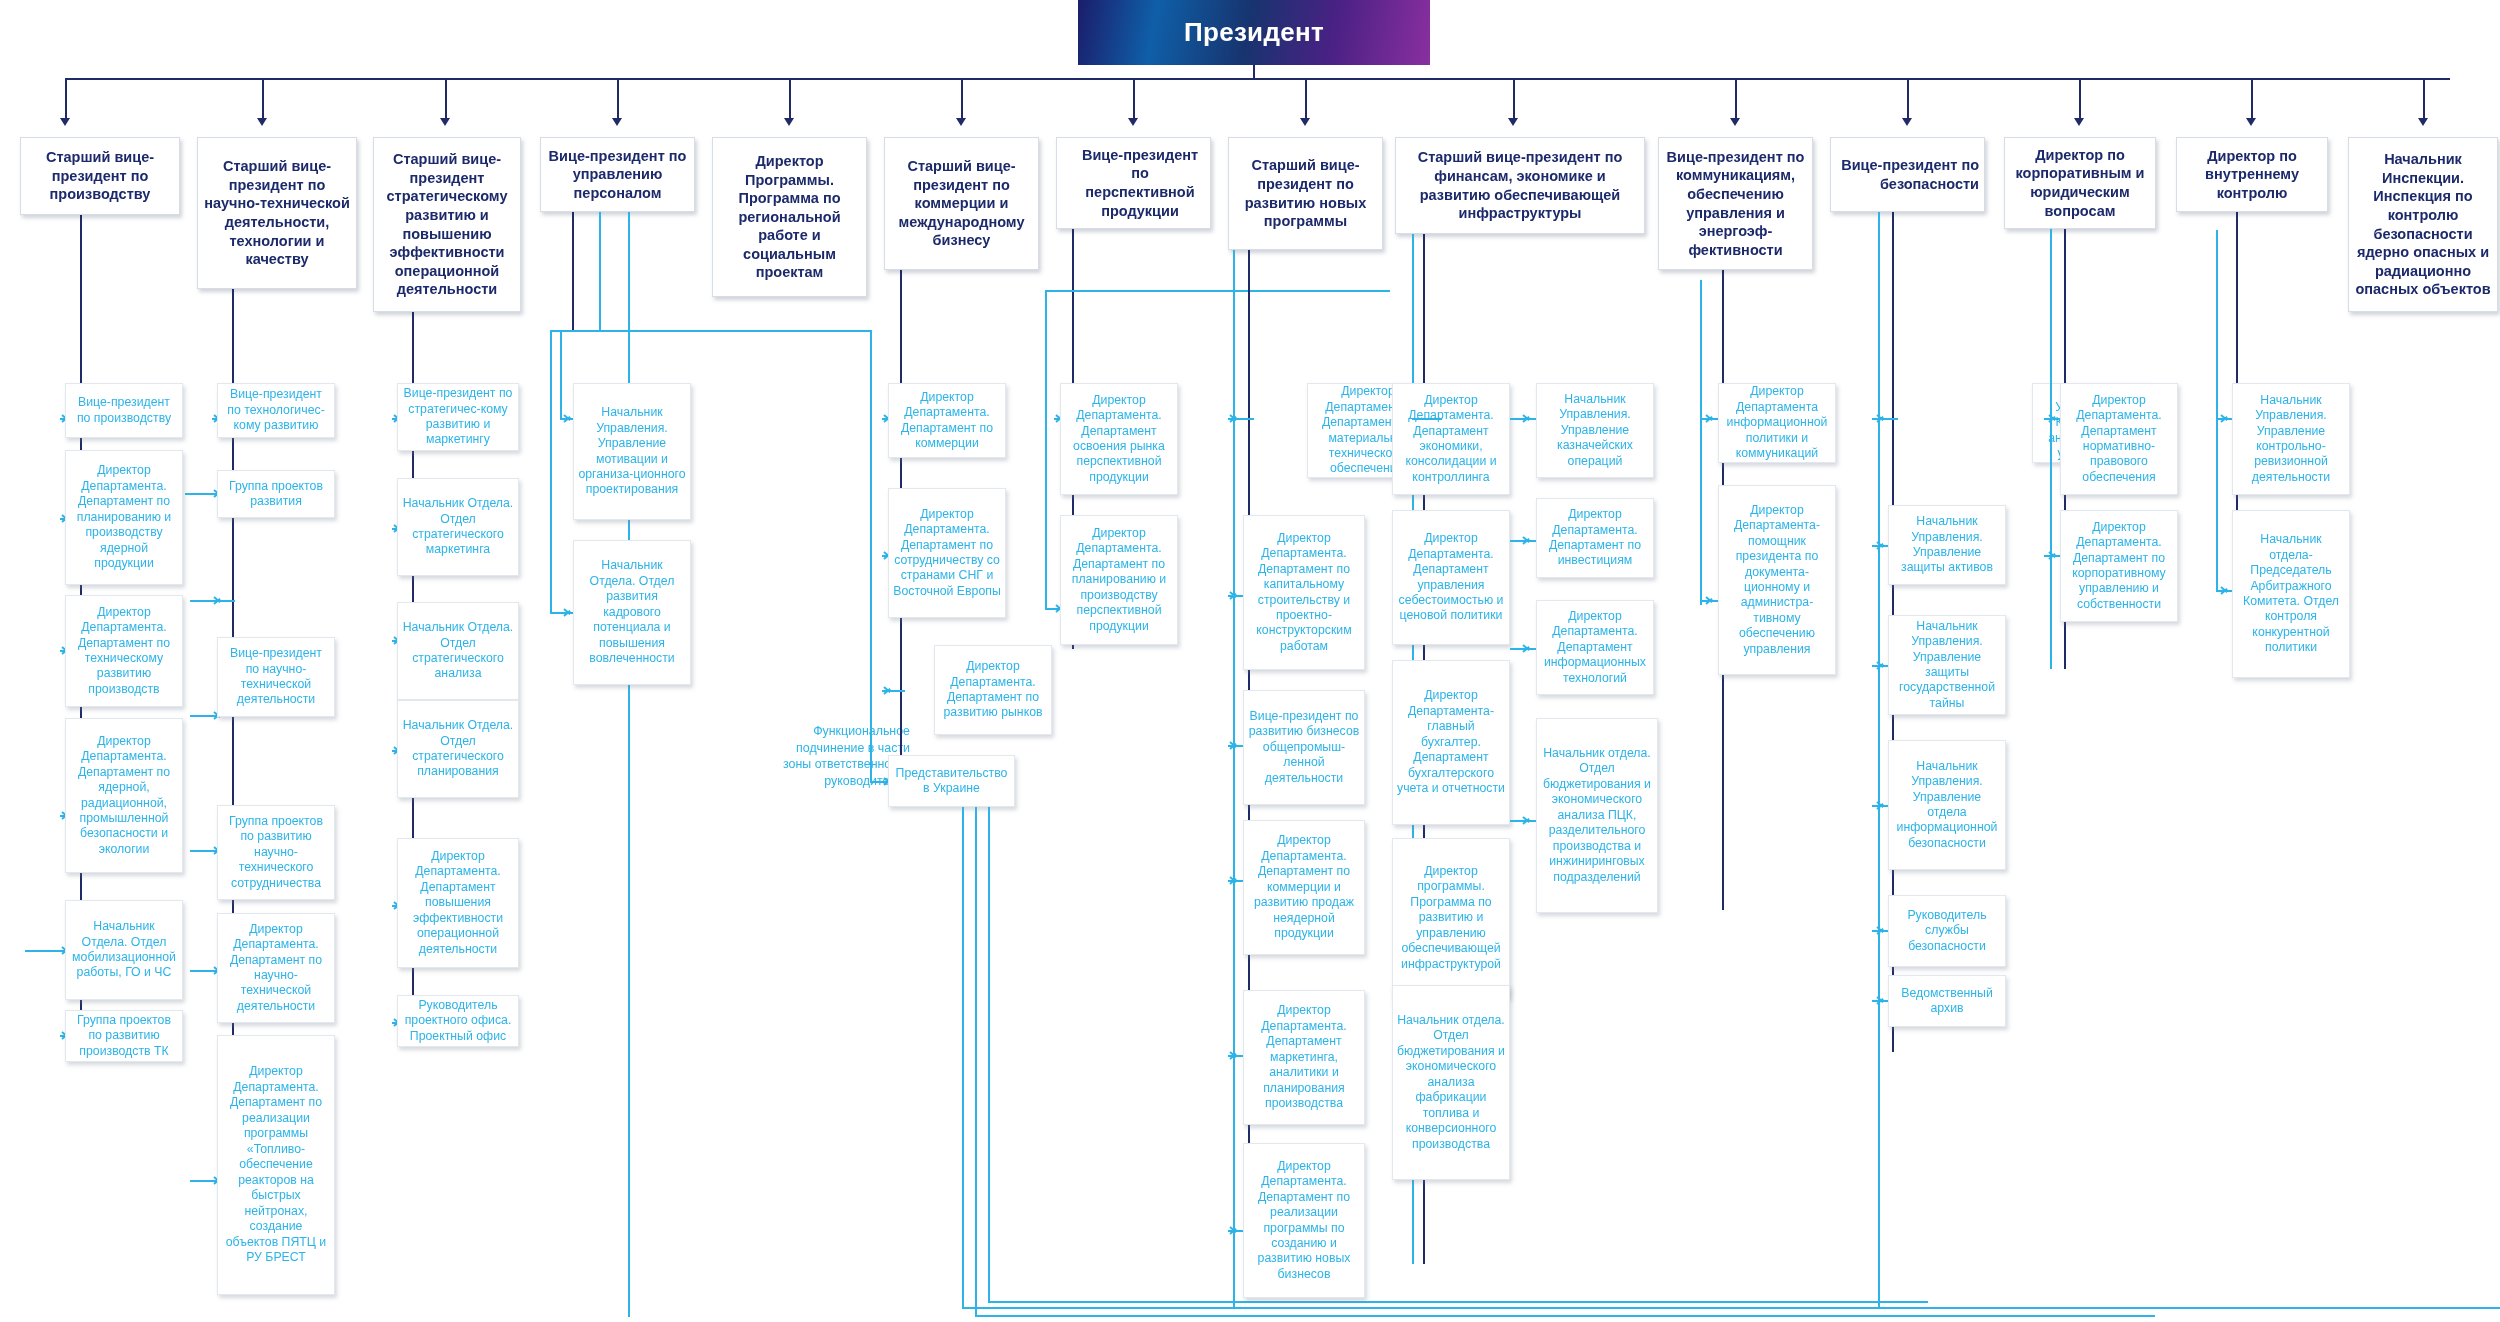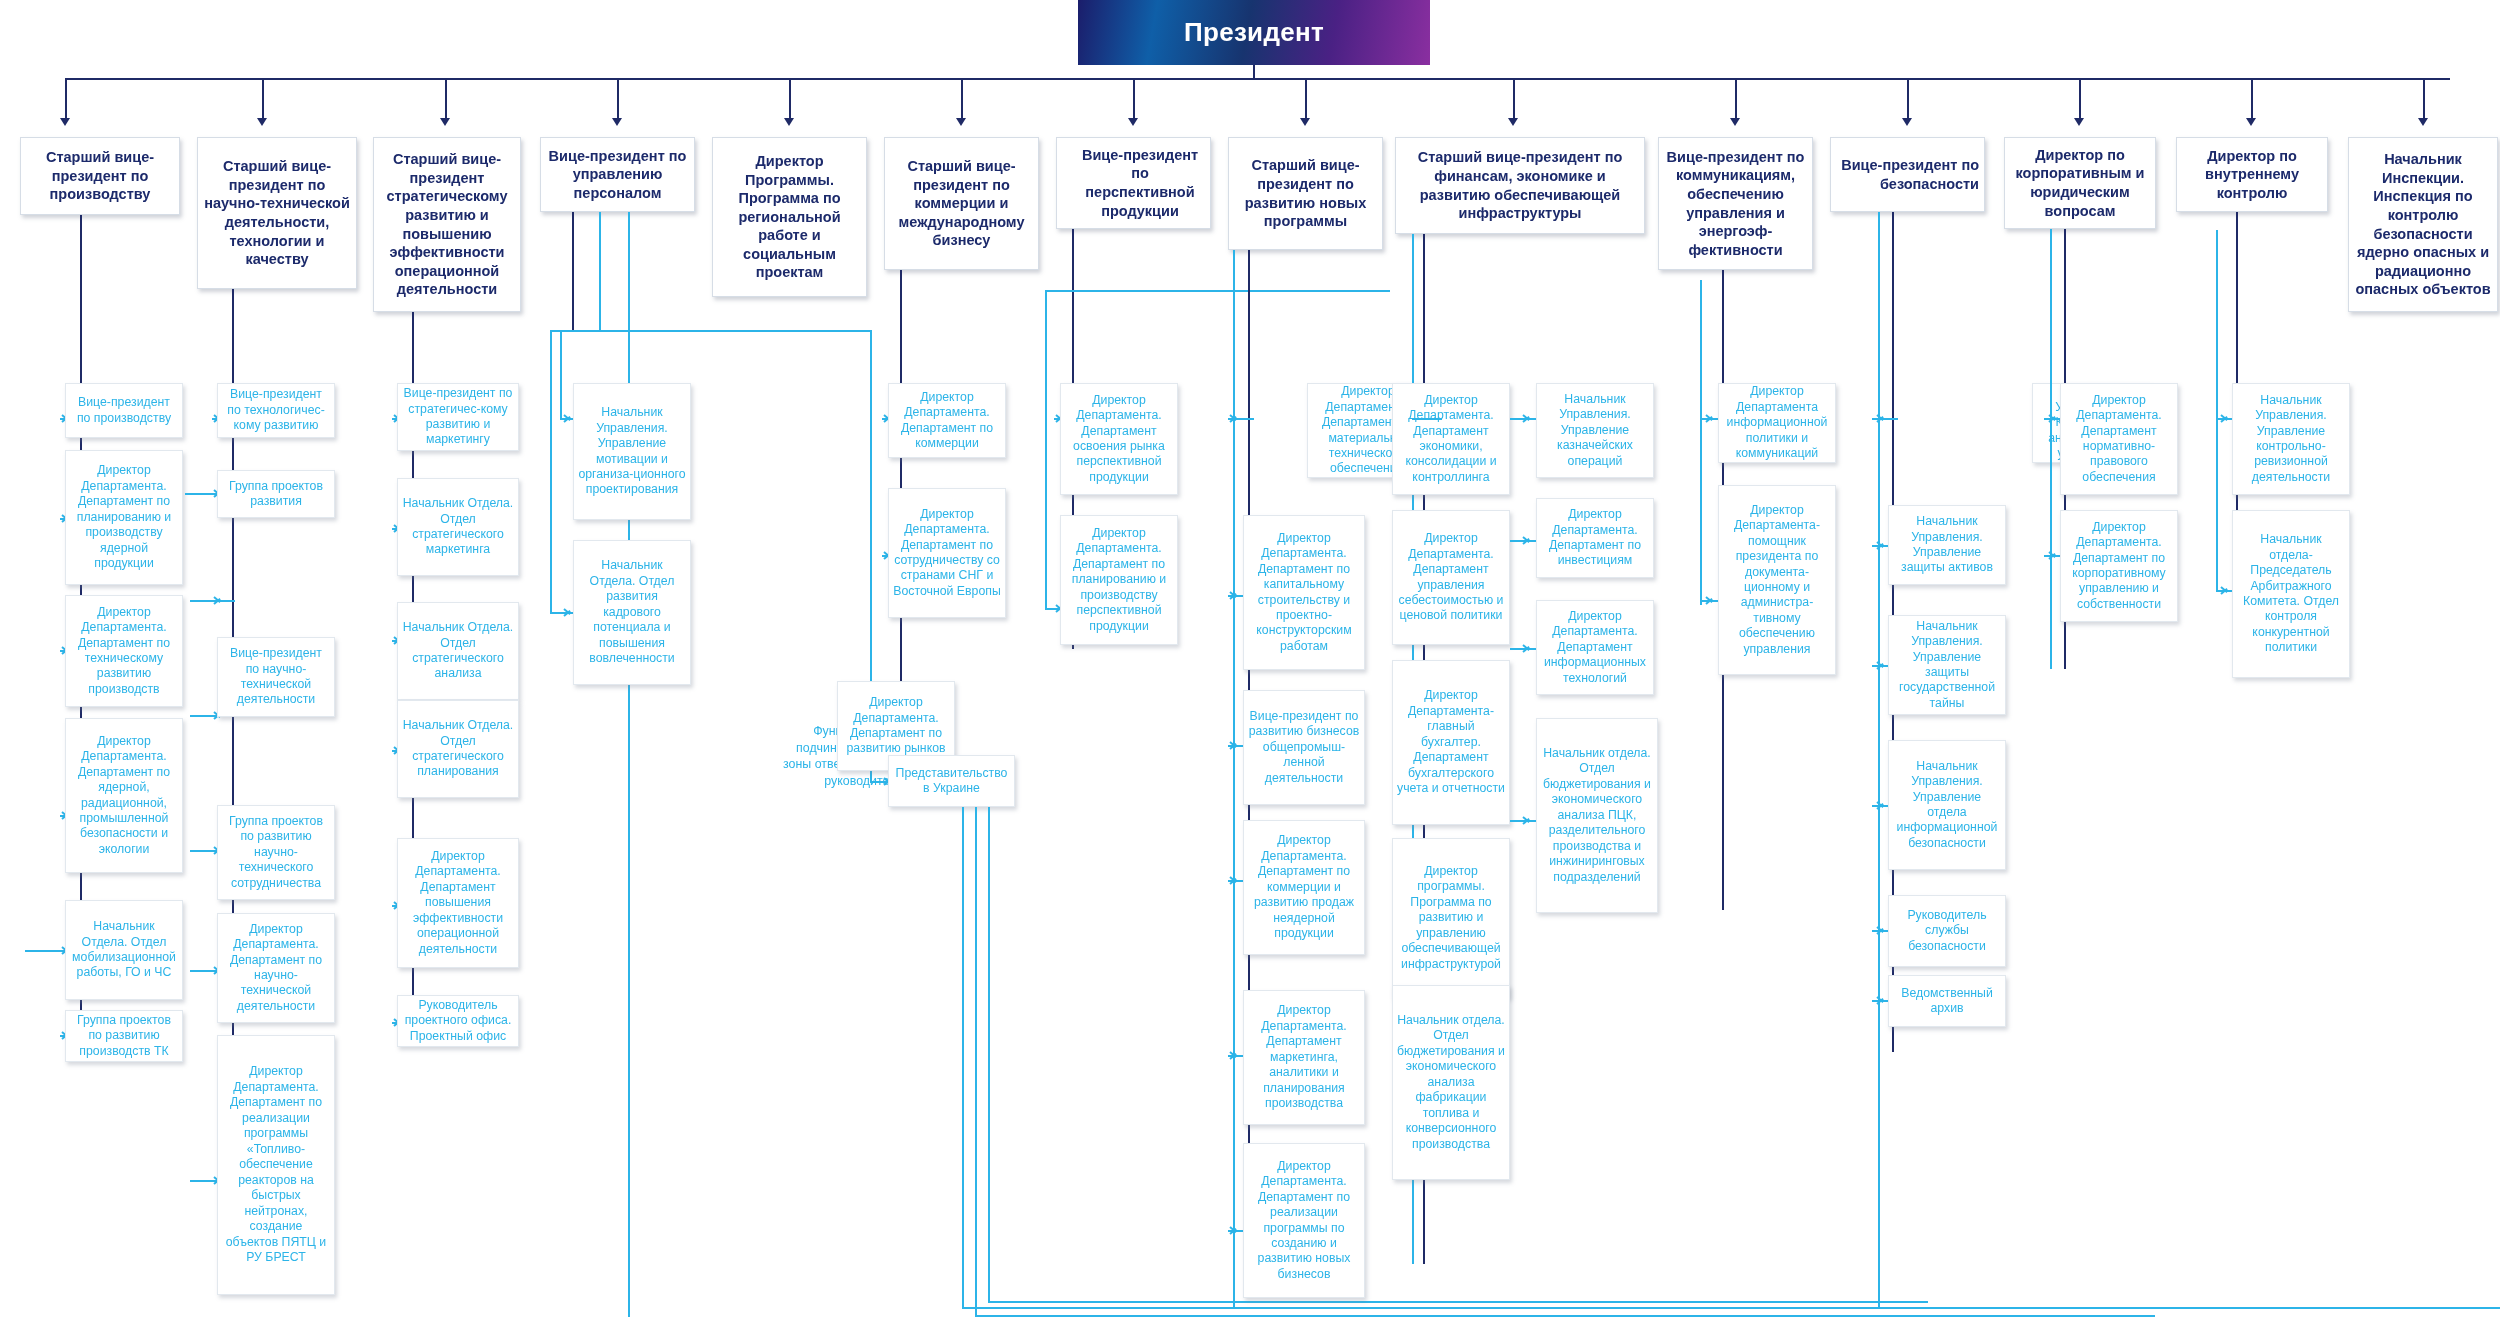--- a/index.html
+++ b/index.html
@@ -259,21 +259,21 @@
   <div class="cy-h" style="left:882px; top:418px; width:23px;"></div>
   <div class="arr-r" style="left:883px; top:412px;"></div>
   <div class="l2" style="left:888px; top:383px; width:118px; height:75px;">Директор Департамента. Департамент по коммерции</div>
 
   <div class="cy-h" style="left:882px; top:555px; width:23px;"></div>
   <div class="arr-r" style="left:883px; top:549px;"></div>
   <div class="l2" style="left:888px; top:488px; width:118px; height:130px;">Директор Департамента. Департамент по сотрудничеству со странами СНГ и Восточной Европы</div>
 
   <div class="cy-h" style="left:882px; top:690px; width:23px;"></div>
   <div class="arr-r" style="left:883px; top:684px;"></div>
-  <div class="l2" style="left:837px; top:645px; width:118px; height:90px;margin-top:36px;">Директор Департамента. Департамент по развитию рынков</div>
+  <div class="l2" style="left:934px; top:645px; width:118px; height:90px;">Директор Департамента. Департамент по развитию рынков</div>
 
   <div class="cy-h" style="left:882px; top:781px; width:23px;"></div>
   <div class="arr-r" style="left:883px; top:775px;"></div>
   <div class="l2" style="left:888px; top:755px; width:127px; height:52px;">Представительство в Украине</div>
 
   <div class="cy-v" style="left:962px; top:807px; height:500px;"></div>
   <div class="cy-v" style="left:975px; top:807px; height:508px;"></div>
   <div class="cy-v" style="left:988px; top:807px; height:494px;"></div>
   <div class="cy-h" style="left:962px; top:1307px; width:1610px;"></div>
   <div class="cy-h" style="left:975px; top:1315px; width:1180px;"></div>

